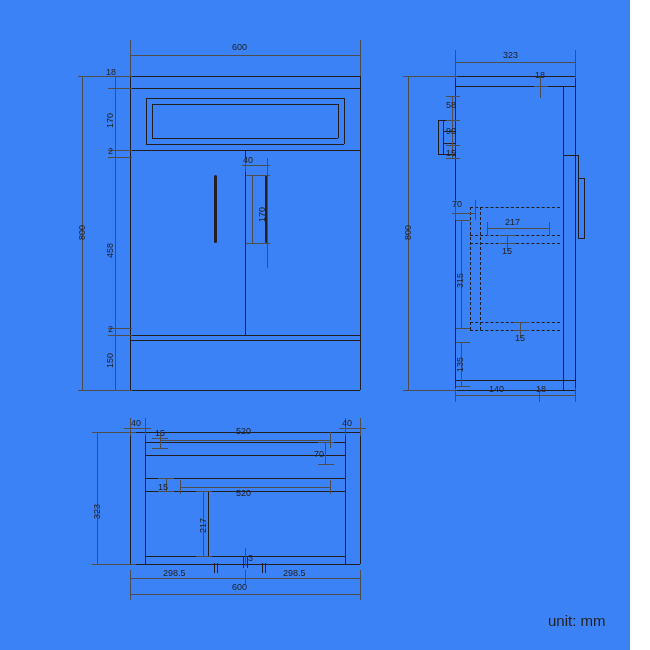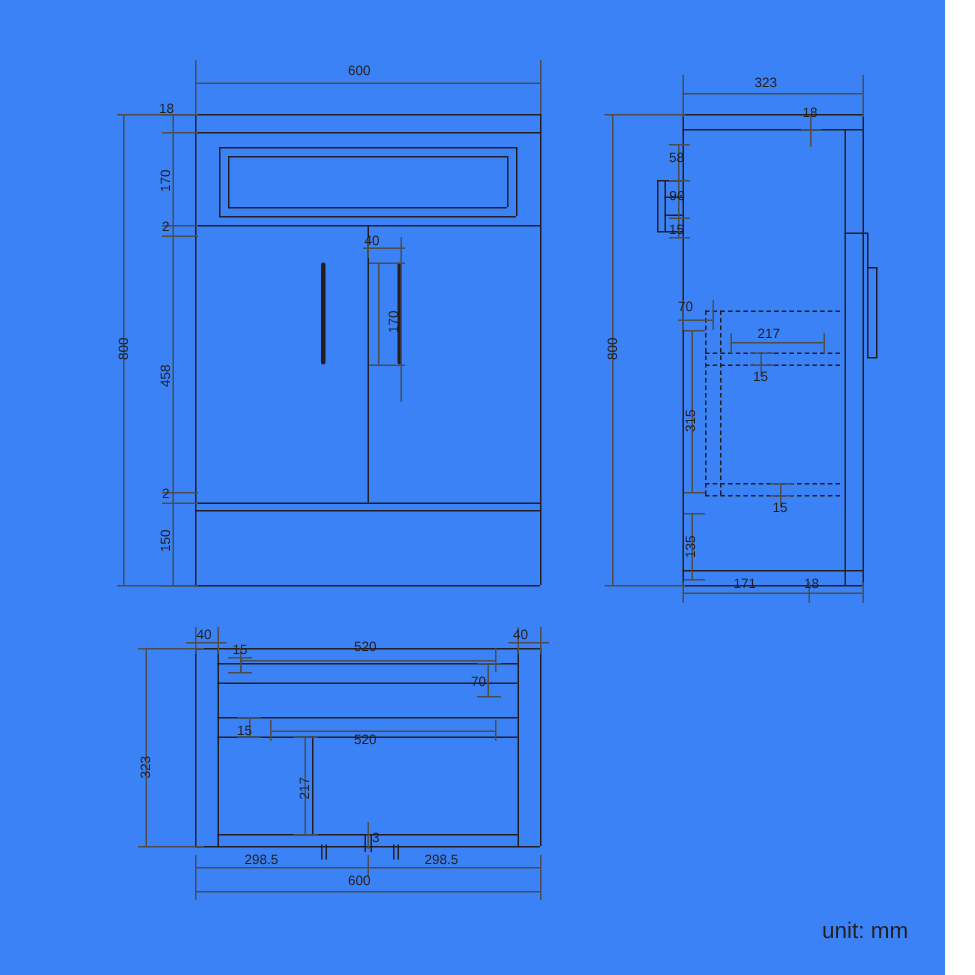--- a/index.html
+++ b/index.html
@@ -172,21 +172,21 @@
     <div class="ln v thin" style="left:540px; top:76px; height:22px;"></div>
     <div class="ln h thin" style="left:534px; top:86px; width:14px;"></div>
     <div class="dim" style="left:535px; top:71px;">18</div>
 
     <div class="ln v thin" style="left:452px; top:96px; height:62px;"></div>
     <div class="ln h thin" style="left:446px; top:96px; width:14px;"></div>
     <div class="ln h thin" style="left:446px; top:120px; width:14px;"></div>
     <div class="ln h thin" style="left:446px; top:145px; width:14px;"></div>
     <div class="ln h thin" style="left:446px; top:158px; width:14px;"></div>
     <div class="dim" style="left:446px; top:101px;">58</div>
-    <div class="dim" style="left:446px; top:127px;font-family:Liberation Mono, monospace;">90</div>
+    <div class="dim" style="left:446px; top:127px;">90</div>
     <div class="dim" style="left:446px; top:149px;">15</div>
 
     <div class="ln h thin" style="left:452px; top:213px; width:24px;"></div>
     <div class="ln v thin" style="left:455px; top:200px; height:20px;"></div>
     <div class="ln v thin" style="left:475px; top:200px; height:20px;"></div>
     <div class="dim" style="left:452px; top:200px;">70</div>
 
     <div class="ln h thin" style="left:487px; top:228px; width:62px;"></div>
     <div class="ln v thin" style="left:487px; top:222px; height:14px;"></div>
     <div class="ln v thin" style="left:549px; top:222px; height:14px;"></div>
@@ -209,21 +209,21 @@
 
     <div class="ln v thin" style="left:461px; top:342px; height:44px;"></div>
     <div class="ln h thin" style="left:456px; top:342px; width:14px;"></div>
     <div class="ln h thin" style="left:456px; top:386px; width:14px;"></div>
     <div class="dim rot" style="left:456px; top:372px;">135</div>
 
     <div class="ln h thin" style="left:455px; top:395px; width:120px;"></div>
     <div class="ln v thin" style="left:455px; top:388px; height:14px;"></div>
     <div class="ln v thin" style="left:539px; top:388px; height:14px;"></div>
     <div class="ln v thin" style="left:575px; top:388px; height:14px;"></div>
-    <div class="dim" style="left:489px; top:385px;">171</div>
+    <div class="dim" style="left:489px; top:385px;">140</div>
     <div class="dim" style="left:536px; top:385px;">18</div>
   </div>
 
   <div>
 
     <div class="ln h" style="left:130px; top:432px; width:230px;"></div>
     <div class="ln h" style="left:130px; top:564px; width:230px;"></div>
     <div class="ln v" style="left:130px; top:432px; height:132px;"></div>
     <div class="ln v" style="left:360px; top:432px; height:132px;"></div>
 

